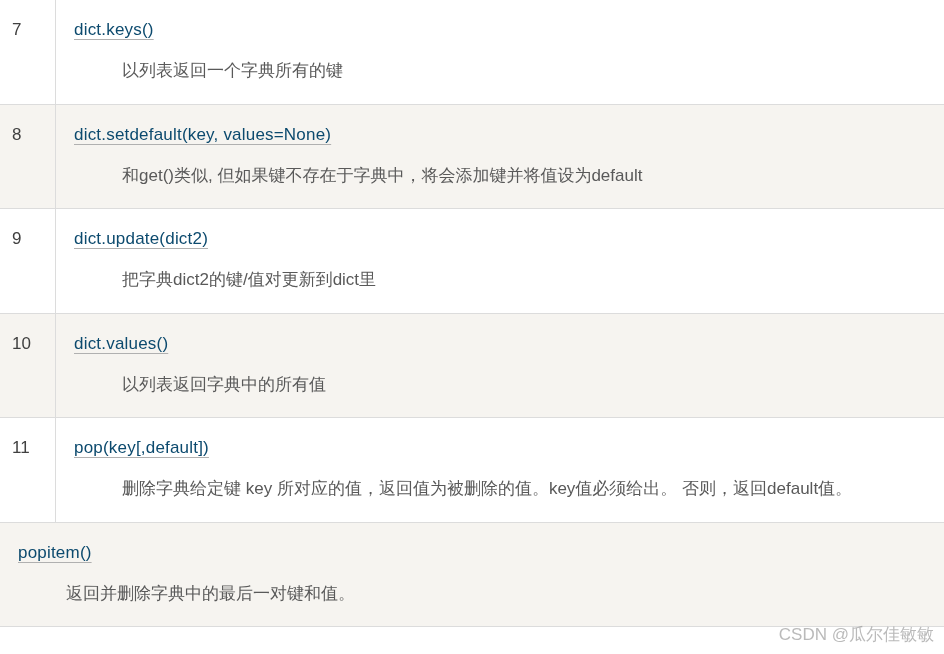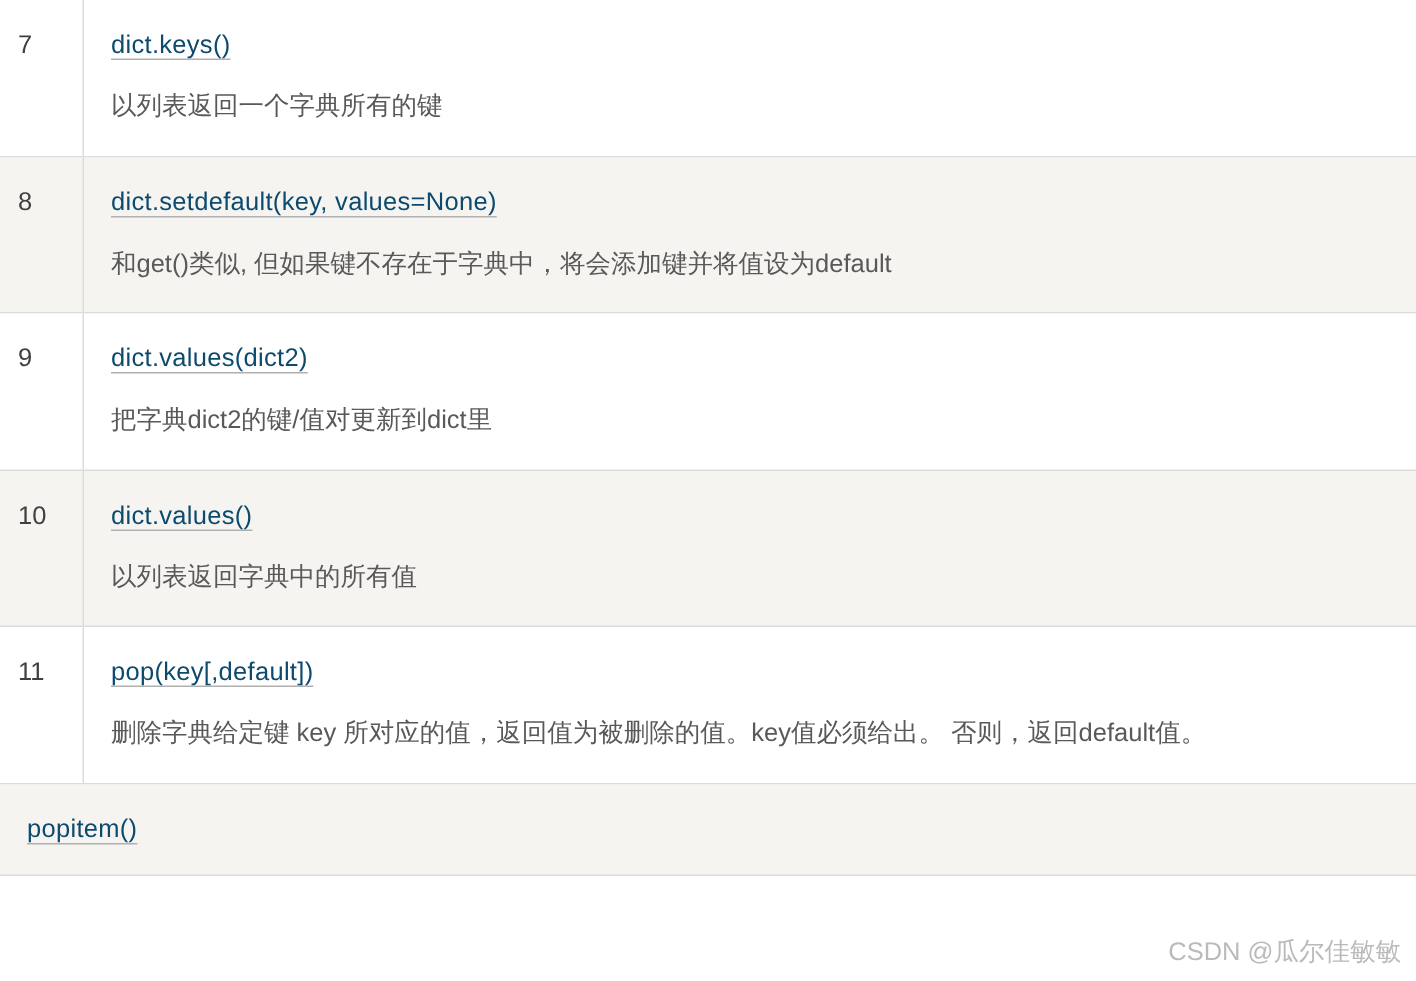--- a/index.html
+++ b/index.html
@@ -45,20 +45,21 @@
       text-underline-offset: 4px;
       font-size: 17px;
       cursor: pointer;
       letter-spacing: 0.2px;
     }
     .description {
       margin-top: 18px;
       font-size: 17px;
       color: #595959;
       line-height: 1.5;
+      margin-left: 48px;
     }
     .watermark {
       position: fixed;
       right: 10px;
       bottom: 8px;
       color: rgba(140, 140, 140, 0.6);
       font-size: 17px;
       pointer-events: none;
     }
   </style>
@@ -79,21 +80,21 @@
     <div class="cell-number">8</div>
     <div class="cell-content">
       <a class="method-link">dict.setdefault(key, values=None)</a>
       <div class="description">和get()类似, 但如果键不存在于字典中，将会添加键并将值设为default</div>
     </div>
   </div>
 
   <div class="row odd">
     <div class="cell-number">9</div>
     <div class="cell-content">
-      <a class="method-link">dict.values(dict2)</a>
+      <a class="method-link">dict.update(dict2)</a>
       <div class="description">把字典dict2的键/值对更新到dict里</div>
     </div>
   </div>
 
   <div class="row even">
     <div class="cell-number">10</div>
     <div class="cell-content">
       <a class="method-link">dict.values()</a>
       <div class="description">以列表返回字典中的所有值</div>
     </div>
@@ -103,18 +104,19 @@
     <div class="cell-number">11</div>
     <div class="cell-content">
       <a class="method-link">pop(key[,default])</a>
       <div class="description">删除字典给定键 key 所对应的值，返回值为被删除的值。key值必须给出。 否则，返回default值。</div>
     </div>
   </div>
 
   <div class="row even">
     <div class="cell-content">
       <a class="method-link">popitem()</a>
+      <div class="description">返回并删除字典中的最后一对键和值。</div>
     </div>
   </div>
 
 </div>
 
 <div class="watermark">CSDN @瓜尔佳敏敏</div>
 
 </body></html>

